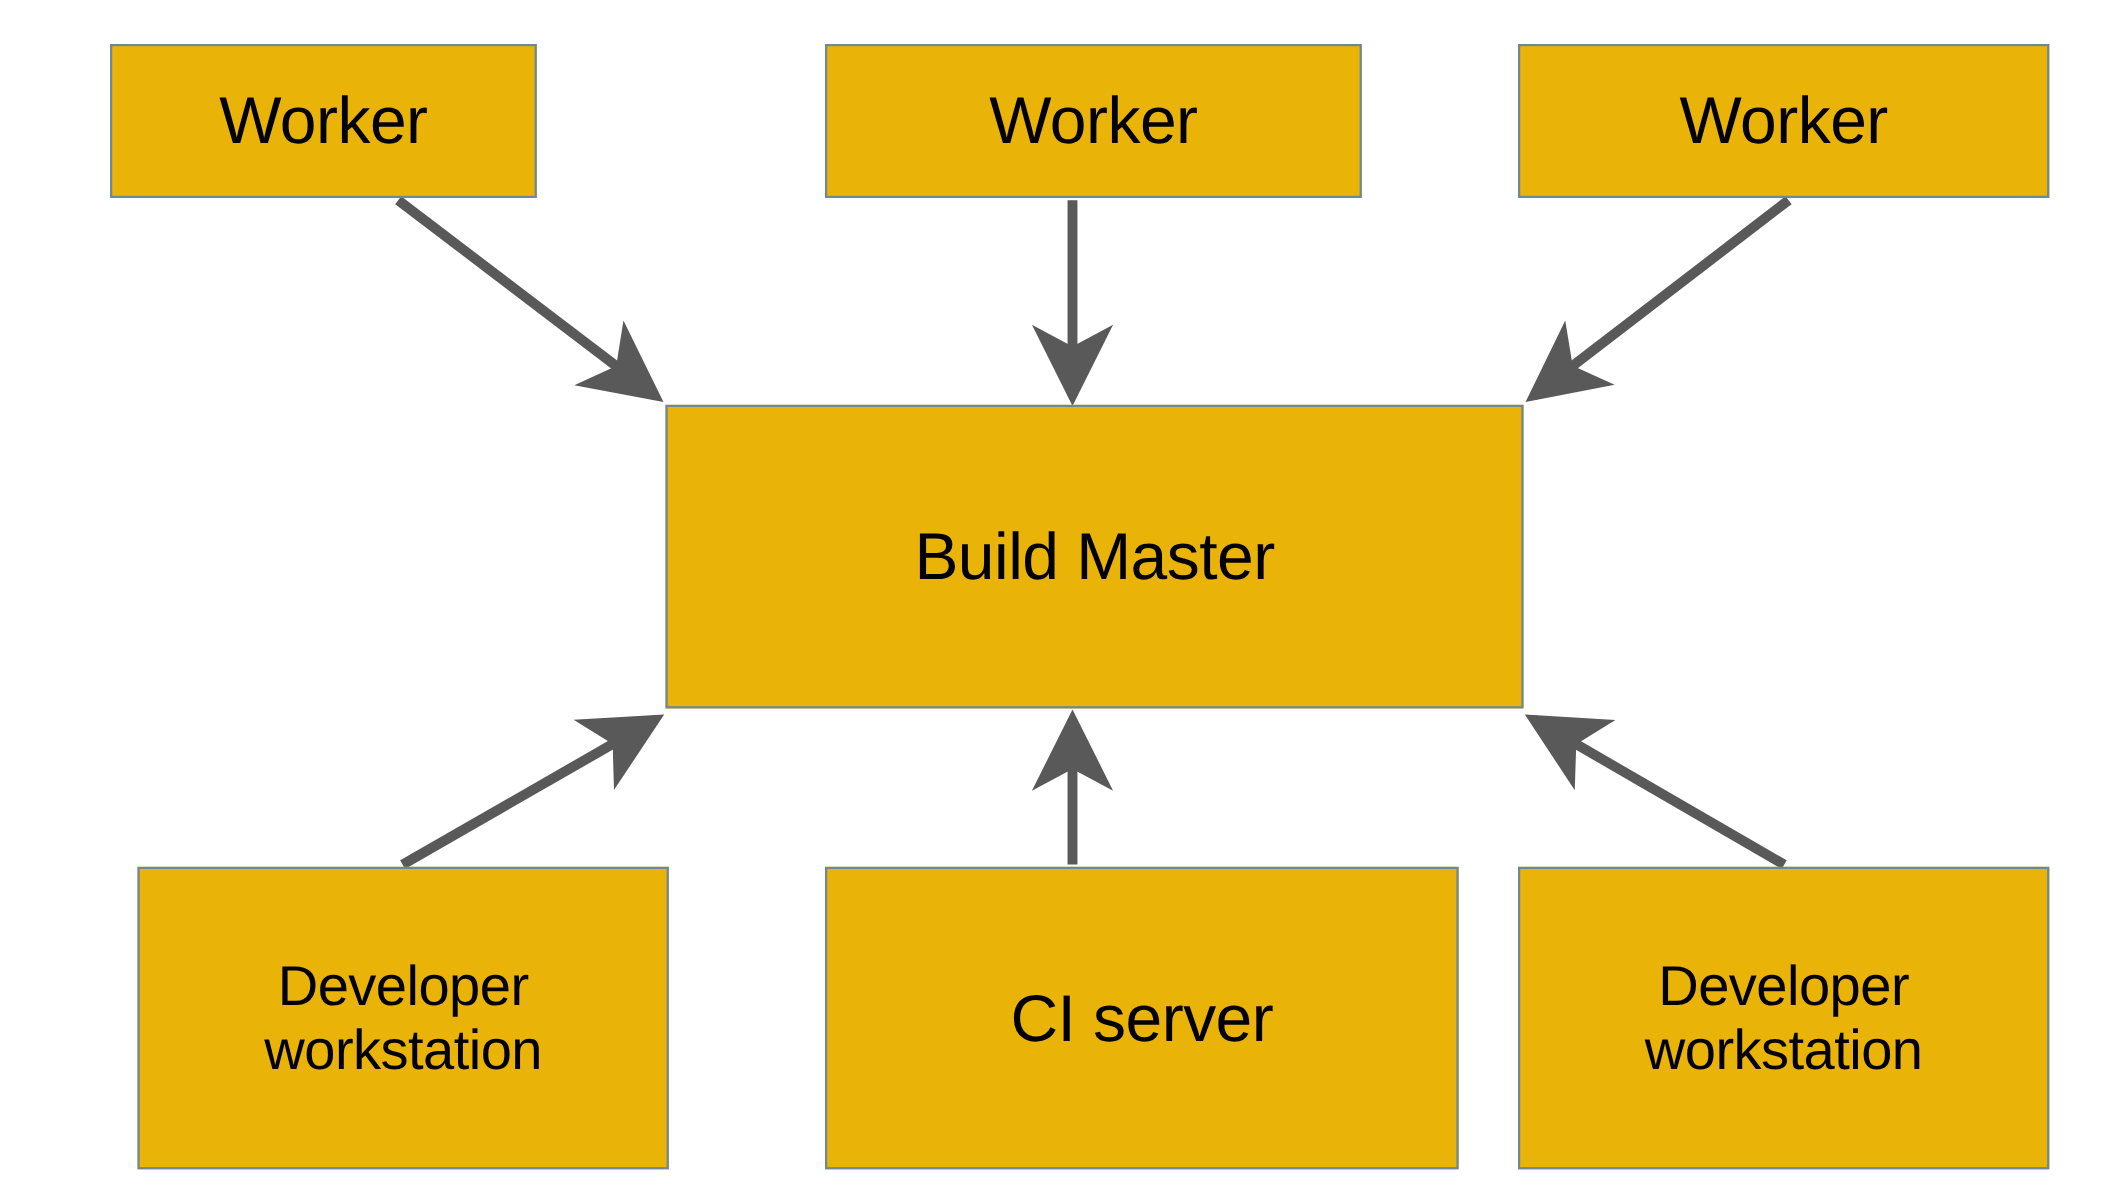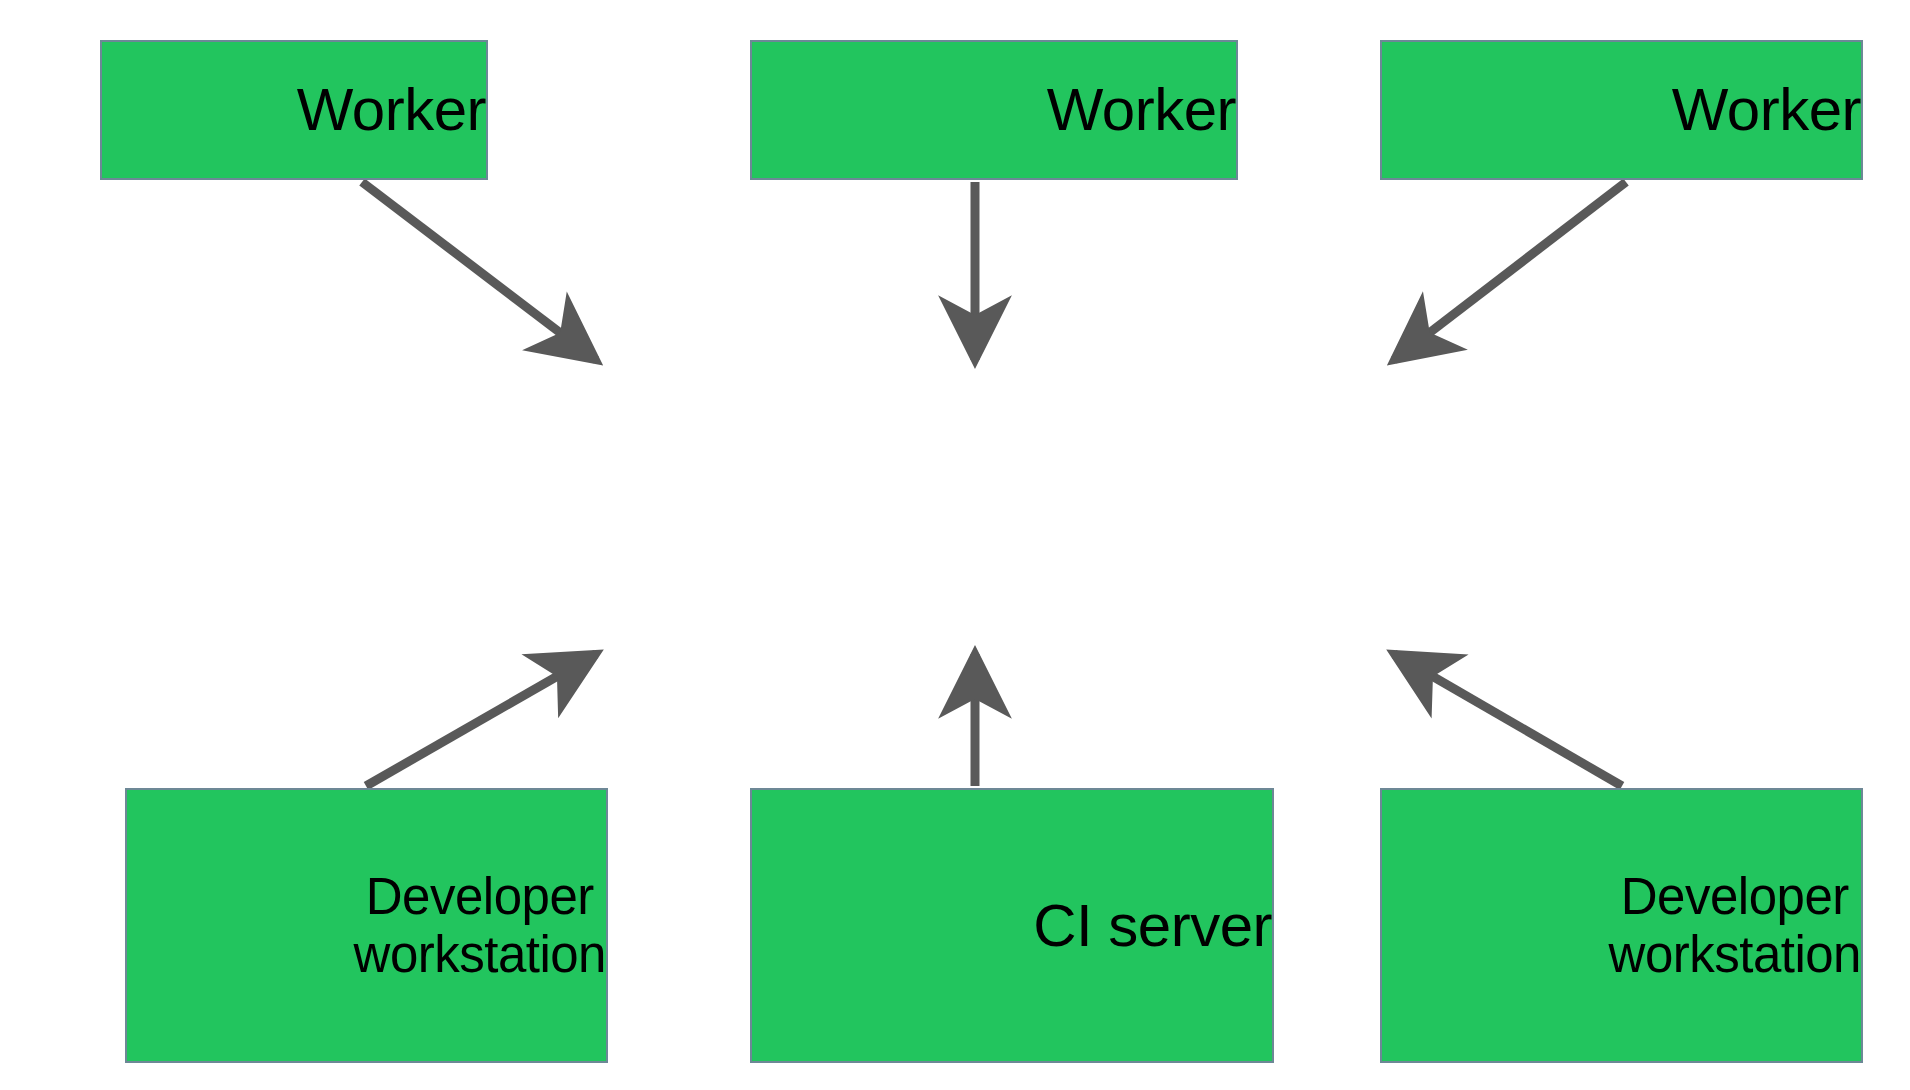--- a/index.html
+++ b/index.html
@@ -21,25 +21,25 @@
   #arrow-layer {
     position: absolute;
     left: 0;
     top: 0;
     width: 1910px;
     height: 1090px;
   }
   .node-box {
     position: absolute;
     box-sizing: border-box;
-    background: #22c55e;
+    background: #eab308;
     border: 2px solid #6d8896;
     display: flex;
     align-items: center;
-    justify-content: flex-end;
+    justify-content: center;
     z-index: 2;
   }
   .node-label {
     color: #000000;
     font-family: "Liberation Sans", sans-serif;
     font-weight: 400;
     font-size: 60px;
     line-height: 1.12;
     text-align: center;
     white-space: pre-line;
@@ -81,27 +81,30 @@
   </div>
 
   <div class="node-box" style="left:750px; top:40px; width:488px; height:140px;">
     <span class="node-label">Worker</span>
   </div>
 
   <div class="node-box" style="left:1380px; top:40px; width:483px; height:140px;">
     <span class="node-label">Worker</span>
   </div>
 
+  <div class="node-box" style="left:605px; top:368px; width:780px; height:276px;">
+    <span class="node-label">Build Master</span>
+  </div>
 
   <div class="node-box" style="left:125px; top:788px; width:483px; height:275px;">
     <span class="node-label two-line">Developer
 workstation</span>
   </div>
 
-  <div class="node-box" style="left:750px; top:788px; width:524px; height:275px;">
+  <div class="node-box" style="left:750px; top:788px; width:576px; height:275px;">
     <span class="node-label">CI server</span>
   </div>
 
   <div class="node-box" style="left:1380px; top:788px; width:483px; height:275px;">
     <span class="node-label two-line">Developer
 workstation</span>
   </div>
 
 </div>
 

